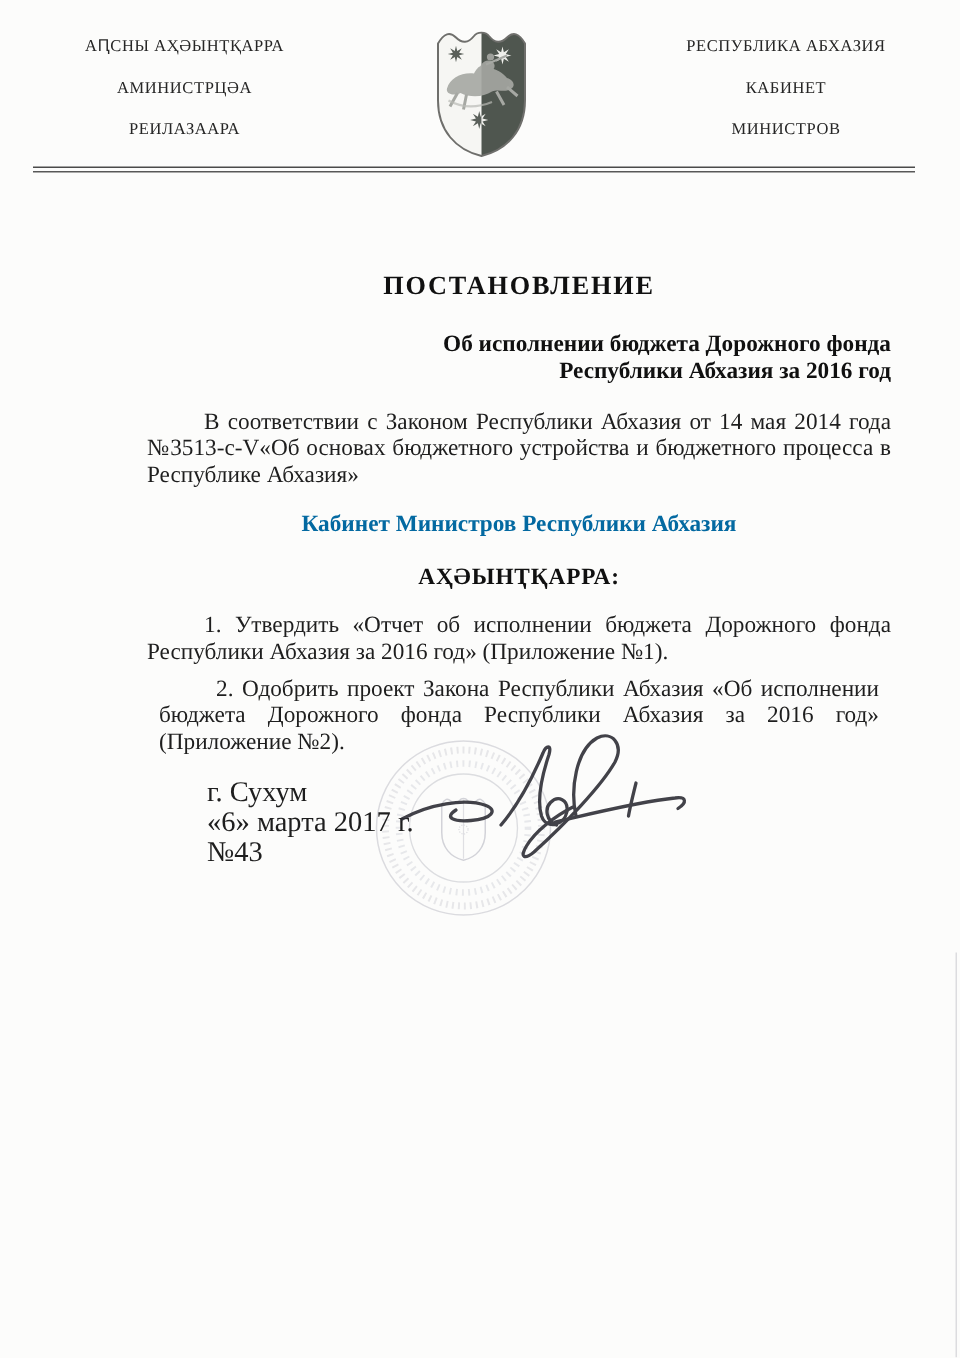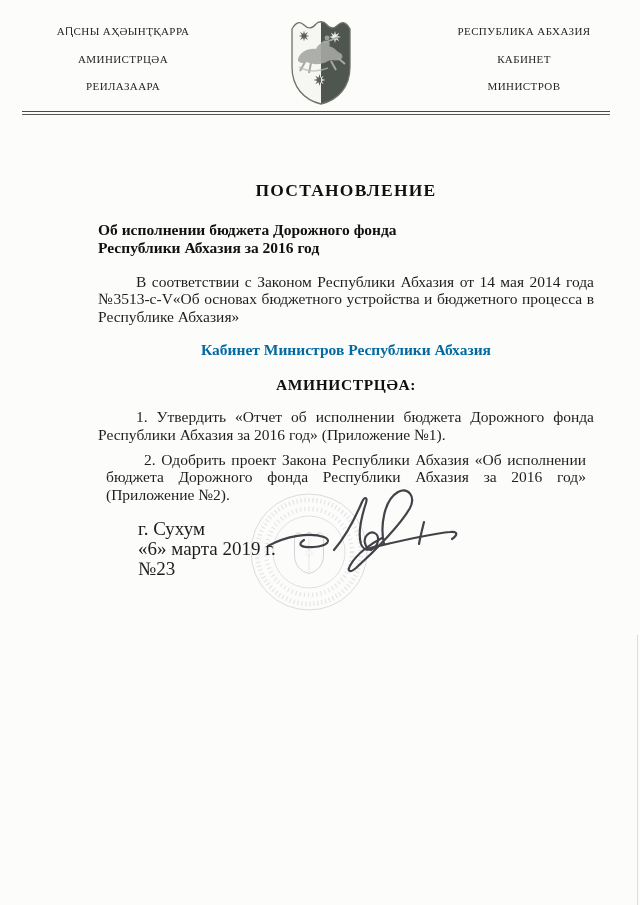--- a/index.html
+++ b/index.html
@@ -25,21 +25,21 @@
   }
   
   .doc {
     position:absolute; left:98px; top:0; width:496px; z-index:3;
     font-size:15.5px; line-height:17.3px; text-align:justify;
   }
   .doc-title {
     margin:181px 0 0; text-align:center; font-weight:bold;
     font-size:17.5px; line-height:18px; letter-spacing:1.2px; color:#101010;
   }
-  .doc-subtitle { margin-top:22px; text-align:left; font-weight:bold; line-height:17.5px; color:#101010; }
+  .doc-subtitle { margin-top:22px; text-align:right; font-weight:bold; line-height:17.5px; color:#101010; }
   .preamble { margin-top:17px; text-indent:38px; }
   .authority { margin-top:16px; text-align:center; font-weight:bold; color:#0369a1; }
   .resolves  { margin-top:18px; text-align:center; font-weight:bold; letter-spacing:.6px; color:#101010; }
   .item { text-indent:38px; }
   .item-first { margin-top:15px; }
   .sig-row {
     margin-top:36px; display:flex; justify-content:space-between;
     font-weight:bold; font-size:16px; line-height:17px; color:#101010;
   }
   .sig-post { padding-left:40px; }
@@ -127,26 +127,26 @@
   </div>
 
   <div class="doc">
     <div class="doc-title">ПОСТАНОВЛЕНИЕ</div>
     <div class="doc-subtitle">
       <div>Об исполнении бюджета Дорожного фонда</div>
       <div>Республики Абхазия за 2016 год</div>
     </div>
     <p class="preamble" style="margin-bottom:0;">В соответствии с Законом Республики Абхазия от 14 мая 2014 года №3513-с-V«Об основах бюджетного устройства и бюджетного процесса в Республике Абхазия»</p>
     <div class="authority">Кабинет Министров Республики Абхазия</div>
-    <div class="resolves">АМИНИСТРЦӘА:</div>
+    <div class="resolves">АҲӘЫНҬҚАРРА:</div>
     <p class="item item-first" style="margin:15px 0 0;">1. Утвердить «Отчет об исполнении бюджета Дорожного фонда Республики Абхазия за 2016 год» (Приложение №1).</p>
     <p class="item" style="margin:8px;">2. Одобрить проект Закона Республики Абхазия «Об исполнении бюджета Дорожного фонда Республики Абхазия за 2016 год» (Приложение №2).</p>
     <div class="foot-line foot-first">г. Сухум</div>
-    <div class="foot-line">«6» марта 2019 г.</div>
-    <div class="foot-line">№23</div>
+    <div class="foot-line">«6» марта 2017 г.</div>
+    <div class="foot-line">№43</div>
   </div>
 
   <div class="signature">
     <svg width="210" height="104" viewBox="0 0 210 104">
       <g fill="none" stroke="#2e2e36" stroke-width="2.2" stroke-linecap="round" opacity="0.9">
         <path d="M12,64 C30,54 54,50 68,55 C76,58 72,64 58,65 C46,66 40,63 48,58"></path>
         <path d="M78,68 C90,54 100,34 106,20 C108,15 112,14 110,21 C105,36 102,52 105,62 C108,71 120,69 122,59 C123,51 116,48 111,53 C107,57 108,65 115,68"></path>
         <path d="M128,62 C124,44 128,18 142,10 C152,5 160,14 154,26 C145,42 120,68 100,86 C94,91 90,90 95,82 C101,72 114,62 126,56"></path>
         <path d="M114,66 C140,60 172,52 194,50 C202,49 202,53 196,57"></path>
         <path d="M168,40 C166,48 164,56 163,62"></path>

